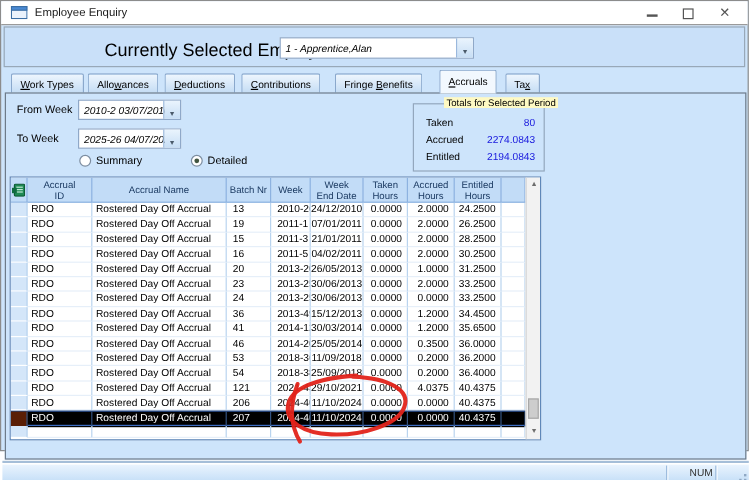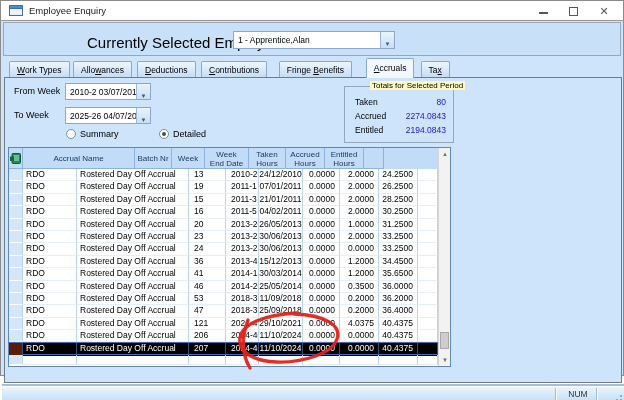--- a/index.html
+++ b/index.html
@@ -21,21 +21,21 @@
   .glyph-min { position:absolute; left:6px; top:8px; width:9px; height:2px; background:#555; }
   .glyph-max { position:absolute; left:6px; top:3px; width:9px; height:9px; border:1.5px solid #555; }
   .glyph-close { font-size:11px; line-height:15px; color:#555; }
 
   
   .banner { position:absolute; left:2px; top:21px; width:618px; height:34px;
             background:#c9e0f9; border:1px solid #98a8b8; }
   .banner-label { position:absolute; left:83px; top:11px; font-size:15px; color:#000; }
   .combo { position:absolute; background:#fff; border:1px solid #8fa8c8; }
   .combo .val { position:absolute; left:4px; top:50%; transform:translateY(-50%);
-                font-size:8.5px; color:#000; white-space:nowrap; }
+                font-size:8.5px; color:#000; white-space:nowrap;font-style:italic; }
   .combo .dd { position:absolute; right:0; top:0; bottom:0; width:14px;
                background:linear-gradient(#eaf4fd,#c7def5); border-left:1px solid #9ab8dd;
                text-align:center; }
   .combo .dd span { font-size:6px; color:#4a5a6a; line-height:15px; }
   .banner-combo { left:229px; top:8px; width:162px; height:18px; }
 
   
   .tabstrip { position:absolute; left:4px; top:58px; width:616px; height:19px;text-decoration:underline; }
   .tab { position:absolute; bottom:0; height:17px; padding:0 7px; font-size:8.5px;
          line-height:16px; color:#000; background:linear-gradient(#eef6fe,#c2dbf4);
@@ -94,21 +94,21 @@
   .sb-up { top:0; } .sb-down { bottom:0; }
   .sb-thumb { position:absolute; left:1px; width:9px; height:17px; top:184px;
               background:#cdcdcd; border:1px solid #a8a8a8; }
 
   
   .statusbar { position:absolute; left:1px; top:385px; width:622px; height:14px;
                background:linear-gradient(#eaf4fe,#c9e1f8); border-top:1px solid #ffffff;
                box-shadow:0 -2px 0 #a5bed8; }
   .sb-sep { position:absolute; top:1px; width:1px; height:13px; background:#9dbcde;
             box-shadow:1px 0 0 #ffffff; }
-  .sb-num { position:absolute; left:560px; top:2px; width:32px; text-align:center;
+  .sb-num { position:absolute; left:560px; top:2px; width:32px; text-align:right;
             font-size:8.5px; color:#333; }
   .sb-grip { position:absolute; right:2px; top:4px; width:10px; height:10px; }
   .sb-grip i { position:absolute; width:2px; height:2px; background:#8fa8c4; }
 
   
   .annotation { position:absolute; left:0; top:0; width:624px; height:400px;
                 pointer-events:none; z-index:60; }
 
   .corner-icon-cell { display:flex; align-items:center; justify-content:center; }
 </style>
@@ -194,20 +194,21 @@
           <div class="g-header">
             <div class="hc corner-icon-cell" style="width: 14px;">
               <svg width="11" height="11" viewBox="0 0 11 11">
                 <rect x="2" y="0.5" width="8.5" height="10" rx="1" fill="#1e8a54" stroke="#0e5c36"></rect>
                 <rect x="3.5" y="2.5" width="5.5" height="1" fill="#bfe8d4"></rect>
                 <rect x="3.5" y="4.5" width="5.5" height="1" fill="#bfe8d4"></rect>
                 <rect x="3.5" y="6.5" width="5.5" height="1" fill="#bfe8d4"></rect>
                 <rect x="0" y="3.5" width="4" height="4.5" fill="#0f6b3f"></rect>
               </svg>
             </div>
+            <div class="hc" style="width: 54px; display: block; padding-top: 2px;">Accrual<br>ID</div>
             <div class="hc" style="width: 112px;">Accrual Name</div>
             <div class="hc" style="width: 37px;">Batch Nr</div>
             <div class="hc" style="width: 33px;">Week</div>
             <div class="hc" style="width: 44px; display: block; padding-top: 2px;">Week<br>End Date</div>
             <div class="hc" style="width: 37px; display: block; padding-top: 2px;">Taken<br>Hours</div>
             <div class="hc" style="width: 39px; display: block; padding-top: 2px;">Accrued<br>Hours</div>
             <div class="hc" style="width: 39px; display: block; padding-top: 2px;">Entitled<br>Hours</div>
             <div class="hc" style="width: 20px;"></div>
           </div>
           <div class="g-row">
@@ -339,21 +340,21 @@
             <div class="c ac" style="width: 44px;">11/09/2018</div>
             <div class="c ar" style="width: 37px;">0.0000</div>
             <div class="c ar" style="width: 39px;">0.2000</div>
             <div class="c ar" style="width: 39px;">36.2000</div>
             <div class="c ac" style="width: 20px;"></div>
           </div>
           <div class="g-row">
             <div class="c ac ind" style="width: 14px;"></div>
             <div class="c al" style="width: 54px;">RDO</div>
             <div class="c al" style="width: 112px;">Rostered Day Off Accrual</div>
-            <div class="c ab" style="width: 37px;">47</div>
+            <div class="c ab" style="width: 37px;">54</div>
             <div class="c ab" style="width: 33px;">2018-38</div>
             <div class="c ac" style="width: 44px;">25/09/2018</div>
             <div class="c ar" style="width: 37px;">0.0000</div>
             <div class="c ar" style="width: 39px;">0.2000</div>
             <div class="c ar" style="width: 39px;">36.4000</div>
             <div class="c ac" style="width: 20px;"></div>
           </div>
           <div class="g-row">
             <div class="c ac ind" style="width: 14px;"></div>
             <div class="c al" style="width: 54px;">RDO</div>

